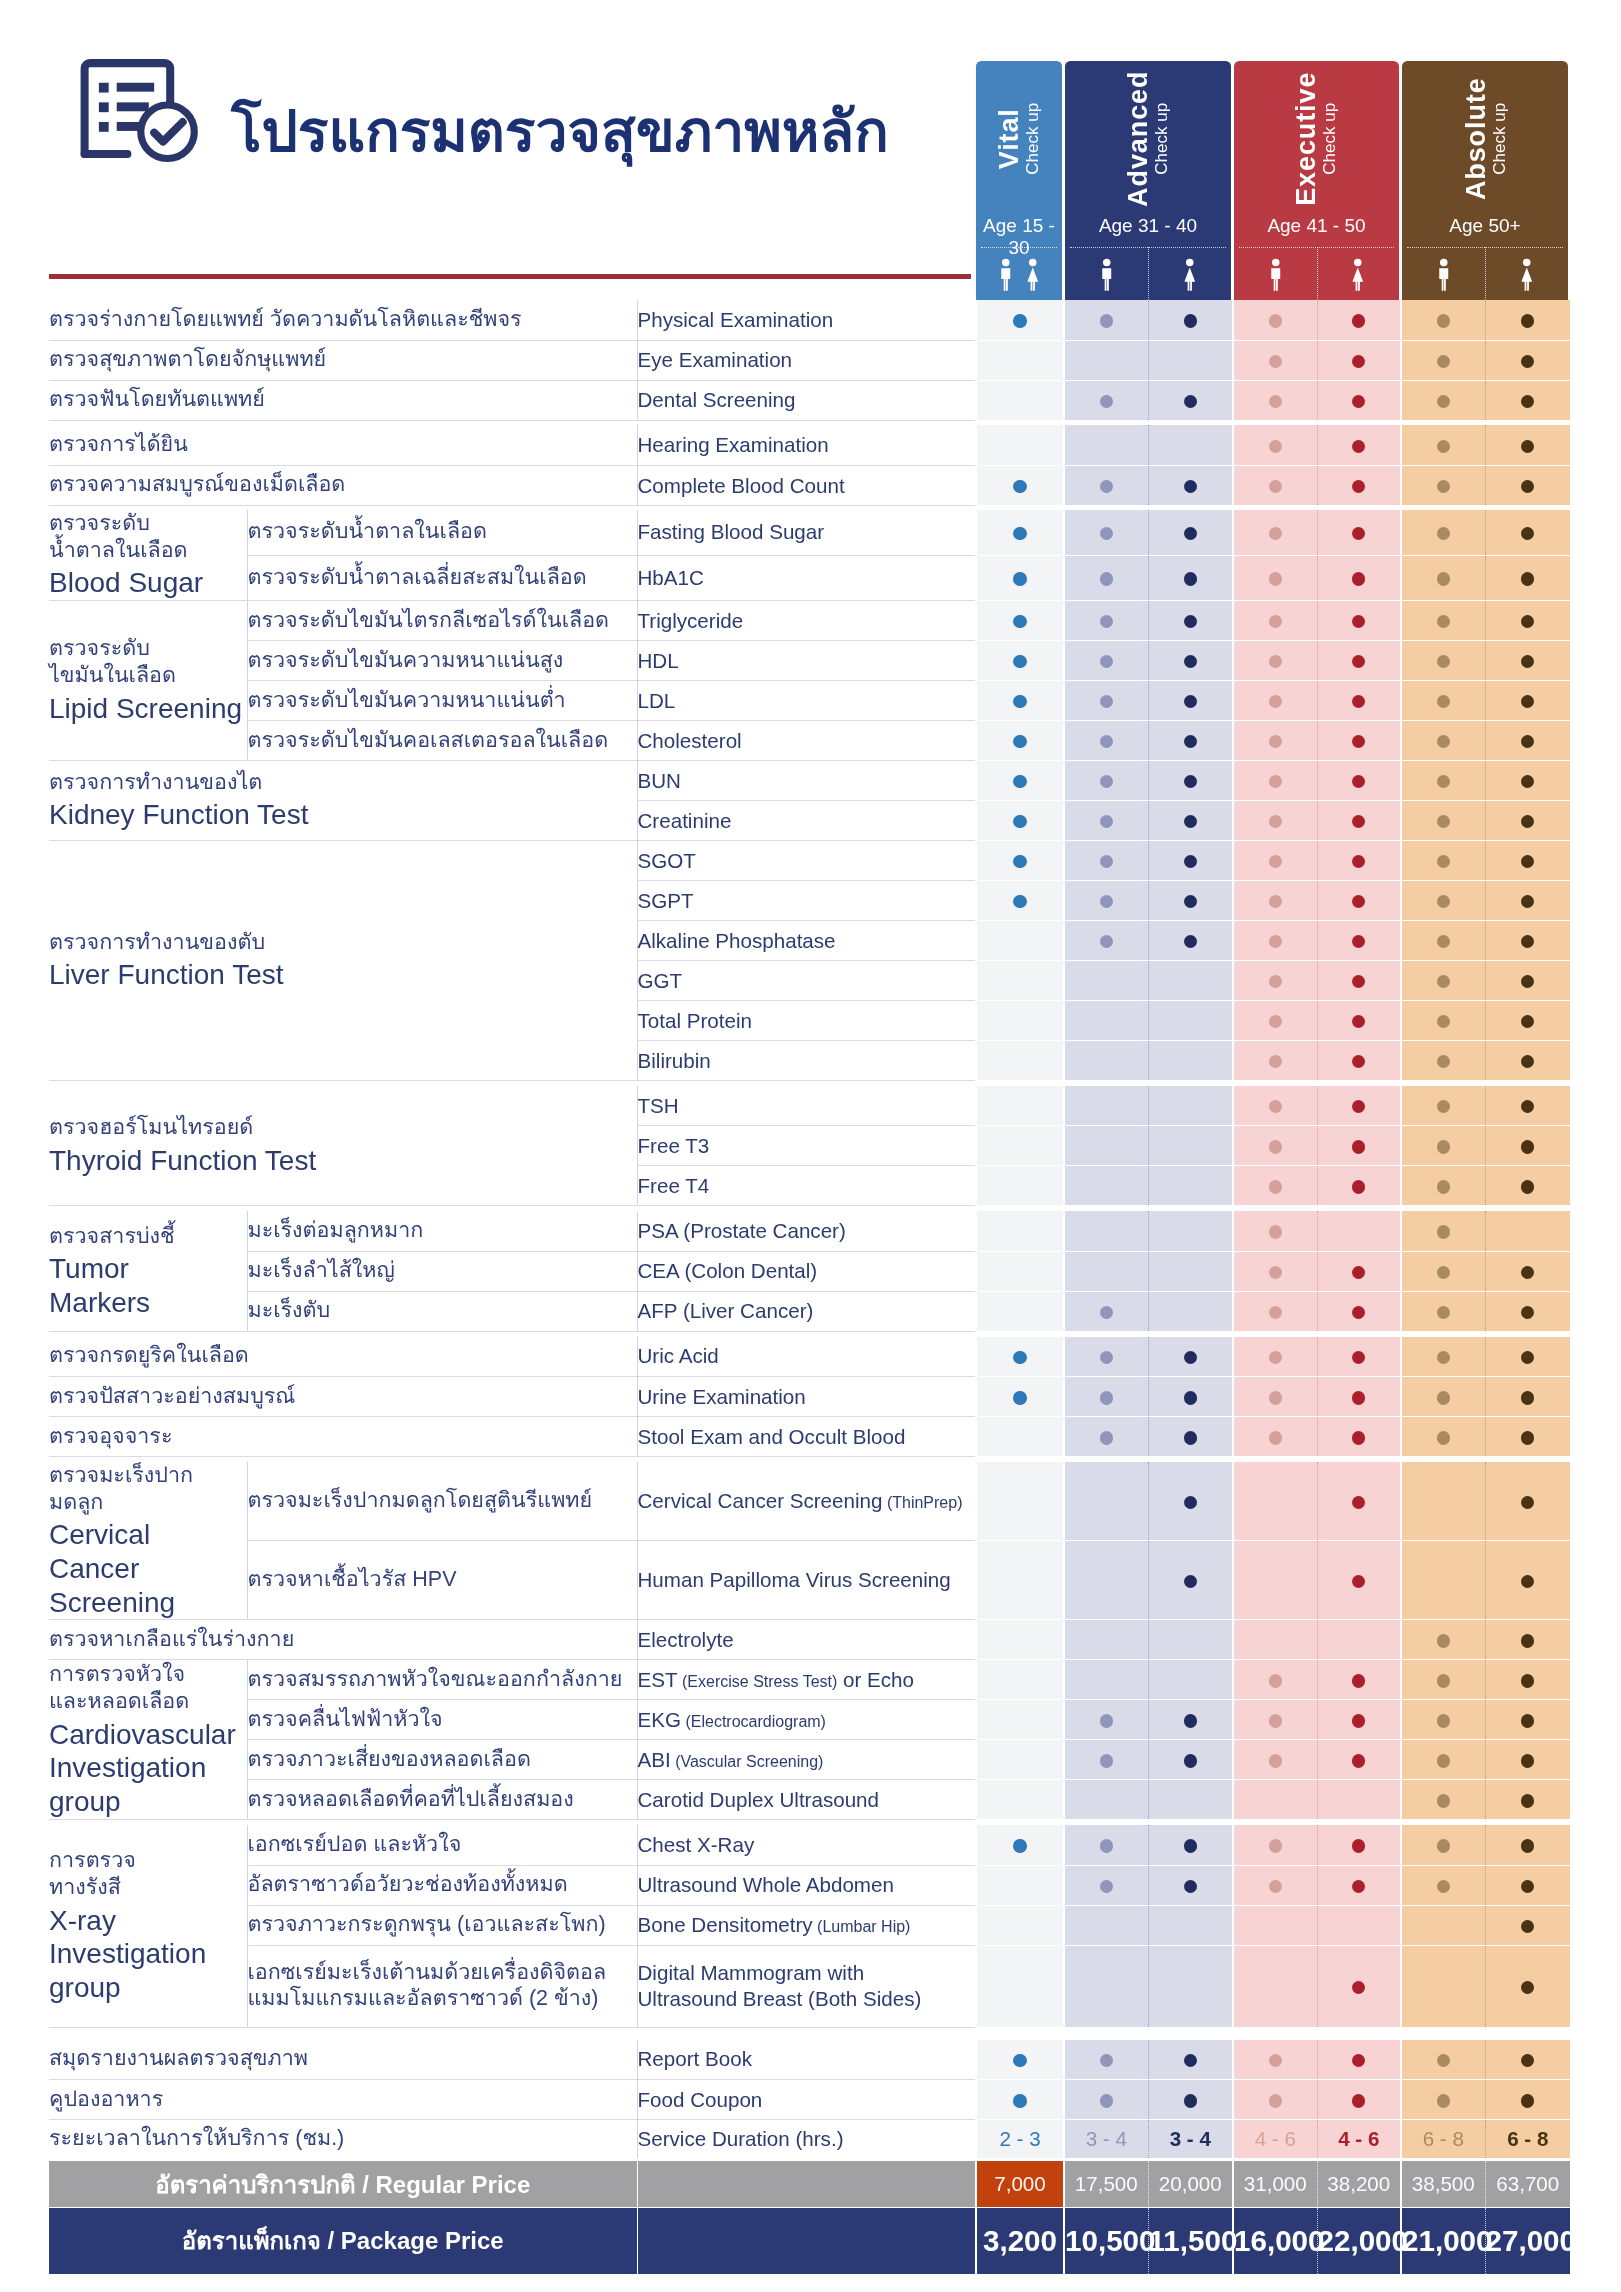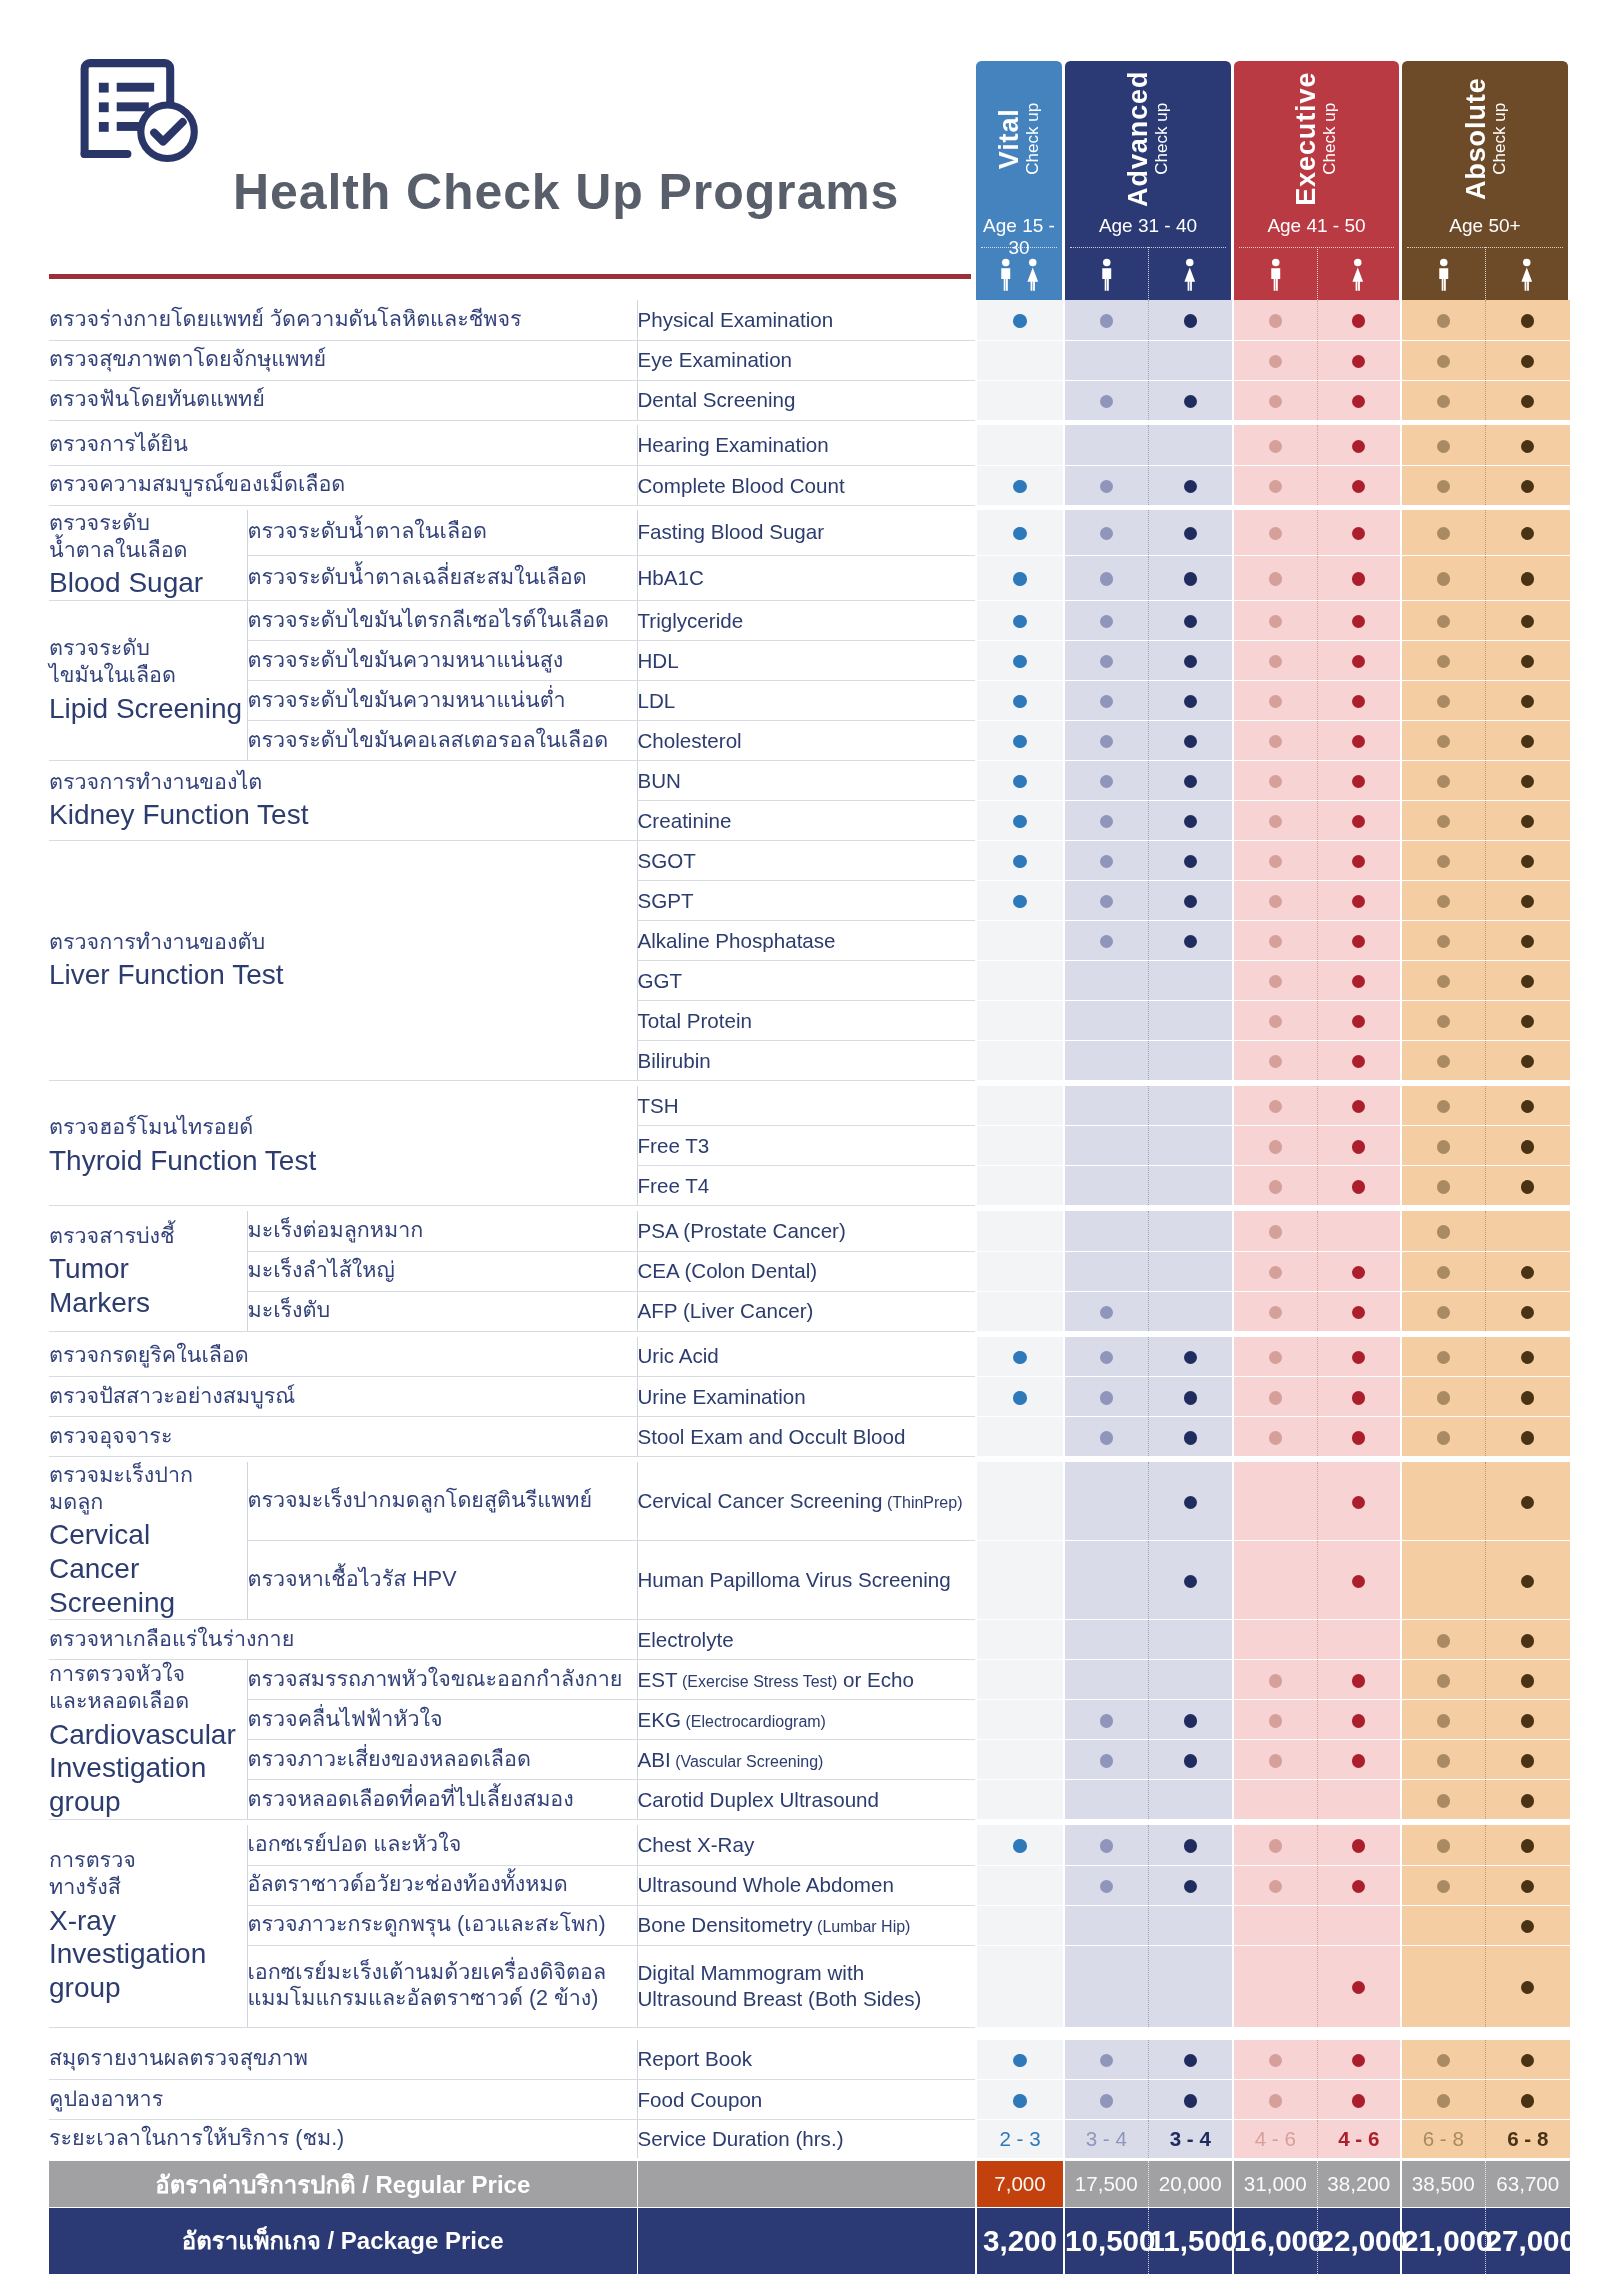--- a/index.html
+++ b/index.html
@@ -68,21 +68,21 @@
       <rect x="30" y="30" width="11" height="11"></rect>
         <rect x="50" y="30" width="42" height="10"></rect>
       <rect x="30" y="52" width="11" height="11"></rect>
         <rect x="50" y="52" width="36" height="10"></rect>
       <rect x="30" y="74" width="11" height="11"></rect>
         <rect x="50" y="74" width="30" height="10"></rect>
     </g>
     <circle cx="107" cy="85" r="30" fill="#ffffff" stroke="#2a3568" stroke-width="8"></circle>
     <path d="M92 86 l10 10 l22 -22" fill="none" stroke="#2a3568" stroke-width="9" stroke-linecap="round" stroke-linejoin="round"></path>
   </svg>
-  <div class="title-eng" style="color: rgb(88, 95, 107);">Health Check Up Programs</div>
+  <div class="title-thai" style="color: rgb(28, 49, 114);">โปรแกรมตรวจสุขภาพหลัก</div>
   <div class="rule" style="background: rgb(157, 47, 57);"></div>
 
   <div id="prog-headers">
       <div class="phead" style="left: 976px; width: 86px; background: rgb(69, 131, 191);">
         <div class="rotwrap">
        <div class="rot">
             <span class="nm">Vital</span>
        <span class="cu">Check up</span>
           </div>
      </div>

